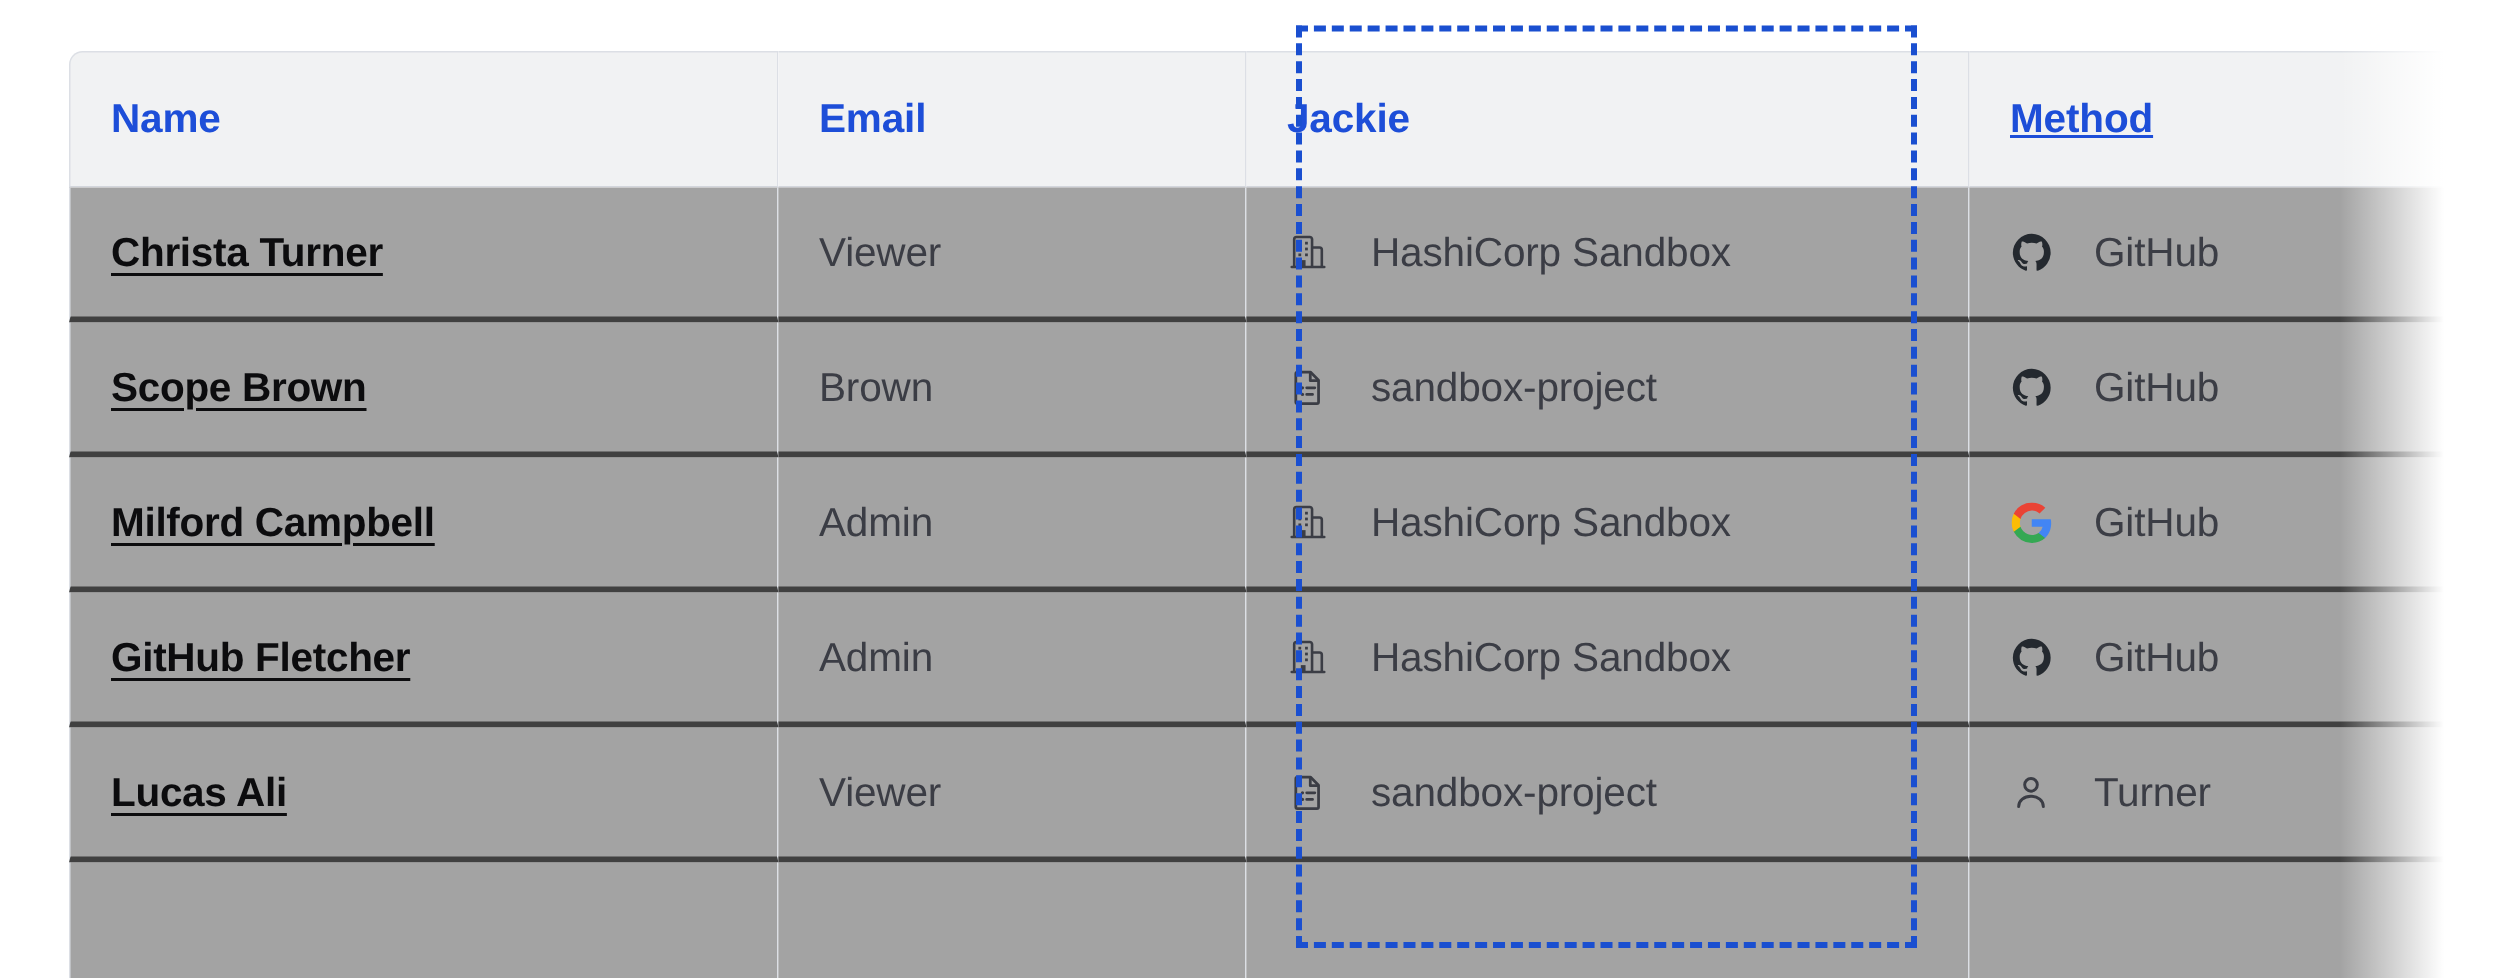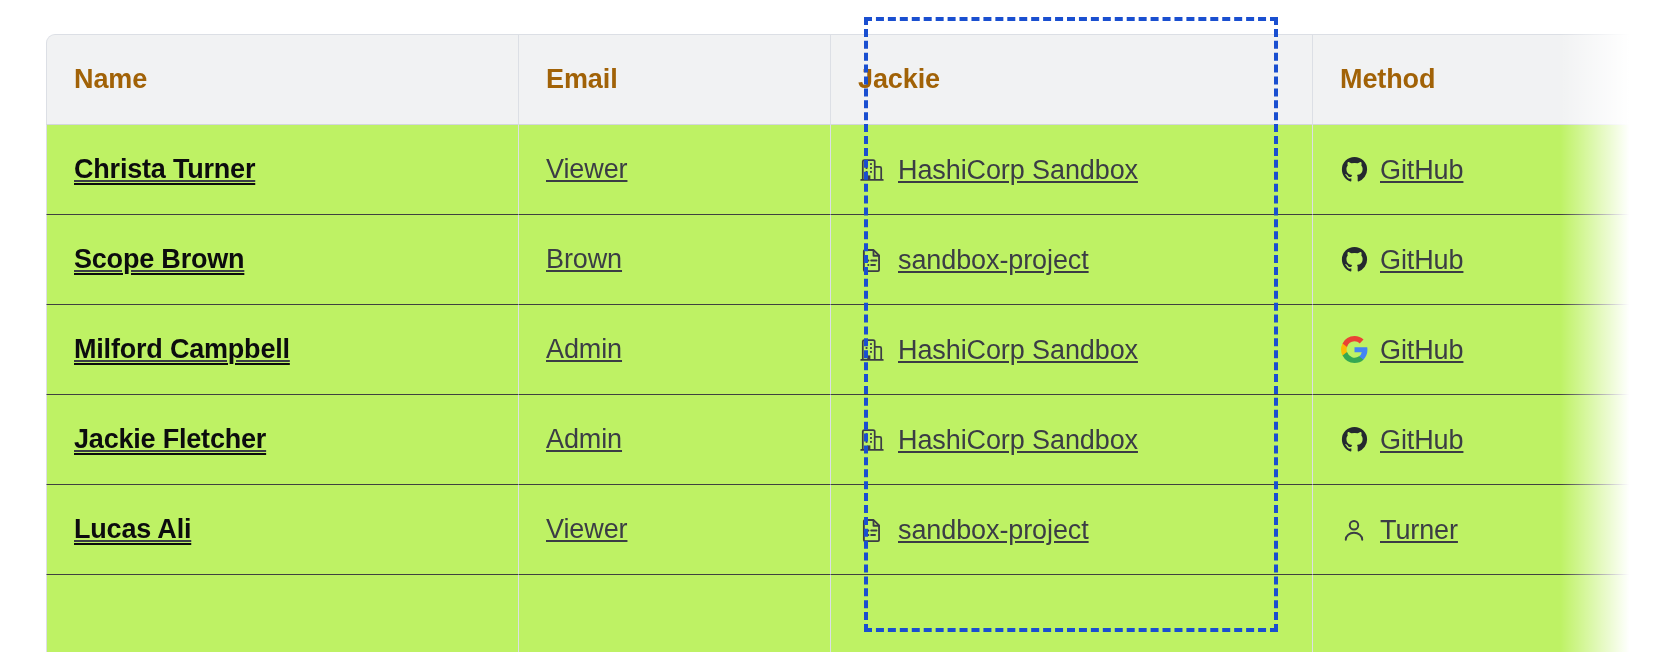--- a/index.html
+++ b/index.html
@@ -46,43 +46,42 @@
     white-space: nowrap;
     overflow: visible;
   }
   table.members th:last-child,
   table.members td:last-child { border-right: none; }
 
   
   thead tr { height: 91px; }
   thead th {
     background: #f1f2f3;
-    color: #a16207;
+    color: #1d4ed8;
     font-size: 27px;
     font-weight: 700;
     letter-spacing: -0.1px;
     border-bottom: 1px solid #d3d6dc;
     border-top: 1px solid #dcdfe5;
   }
   thead th:first-child {
     border-left: 1px solid #dcdfe5;
     border-top-left-radius: 9px;
   }
-  thead th.col-method { border-top-right-radius: 0; }
+  thead th.col-method { border-top-right-radius: 0; text-decoration: underline; }
 
   
   tbody tr { height: 90px; }
   tbody td {
-    background: #bef264;
-    border-bottom: 1px solid #404040;
+    background: #a3a3a3;
+    border-bottom: 4px solid #404040;
     font-size: 27px;
     color: #3b3d45;
     font-weight: 400;
     letter-spacing: -0.1px;
-    text-decoration: underline;
   }
   tbody td:first-child { border-left: 1px solid #dcdfe5; }
 
   
   .col-name   { width: 473px; }
   .col-role   { width: 312px; }
   .col-scope  { width: 482px; }
   .col-method { width: 318px; }
 
   
@@ -94,21 +93,21 @@
     text-underline-offset: 5px;
     text-decoration-thickness: 2px;
     letter-spacing: -0.2px;
     cursor: pointer;
   }
 
   
   .cell-ico {
     display: flex;
     align-items: flex-end;
-    gap: 12px;
+    gap: 28px;
   }
   .cell-ico .glyph {
     display: inline-flex;
     width: 28px;
     height: 28px;
     flex: 0 0 28px;
     align-items: center;
     justify-content: center;
   }
   .cell-ico .txt { line-height: 1; }
@@ -244,21 +243,21 @@
                     <path fill="#34a853" d="M12 24c3.24 0 5.96-1.08 7.94-2.91l-3.86-3a7.2 7.2 0 0 1-10.74-3.78H1.36v3.09A12 12 0 0 0 12 24z"></path>
                     <path fill="#fbbc05" d="M5.34 14.31a7.1 7.1 0 0 1 0-4.6V6.61H1.36a12 12 0 0 0 0 10.78l3.98-3.08z"></path>
                     <path fill="#ea4335" d="M12 4.77c1.77 0 3.35.61 4.6 1.8l3.42-3.42C17.95 1.2 15.24 0 12 0A12 12 0 0 0 1.36 6.61l3.98 3.1A7.15 7.15 0 0 1 12 4.77z"></path>
                   </svg>
                 </span>
                 <span class="txt">GitHub</span>
               </div>
             </td>
           </tr>
           <tr>
-            <td class="col-name"><span class="name-link">Jackie Fletcher</span></td>
+            <td class="col-name"><span class="name-link">GitHub Fletcher</span></td>
             <td class="col-role"><span>Admin</span></td>
             <td class="col-scope">
               <div class="cell-ico">
                 <span class="glyph">
                   <svg width="26" height="26" viewBox="0 0 24 24" fill="none">
                     <path d="M3.5 21.2V4.2a1.4 1.4 0 0 1 1.4-1.4h8.2a1.4 1.4 0 0 1 1.4 1.4v17" stroke="#3b3d45" stroke-width="1.6" stroke-linejoin="round"></path>
                     <path d="M14.5 9.2h4.6a1.4 1.4 0 0 1 1.4 1.4v10.6" stroke="#3b3d45" stroke-width="1.6" stroke-linejoin="round"></path>
                     <path d="M2 21.2h20" stroke="#3b3d45" stroke-width="1.6" stroke-linecap="round"></path>
                     <rect x="6.1" y="5.7" width="1.7" height="1.7" fill="#3b3d45"></rect>
                     <rect x="10.2" y="5.7" width="1.7" height="1.7" fill="#3b3d45"></rect>

